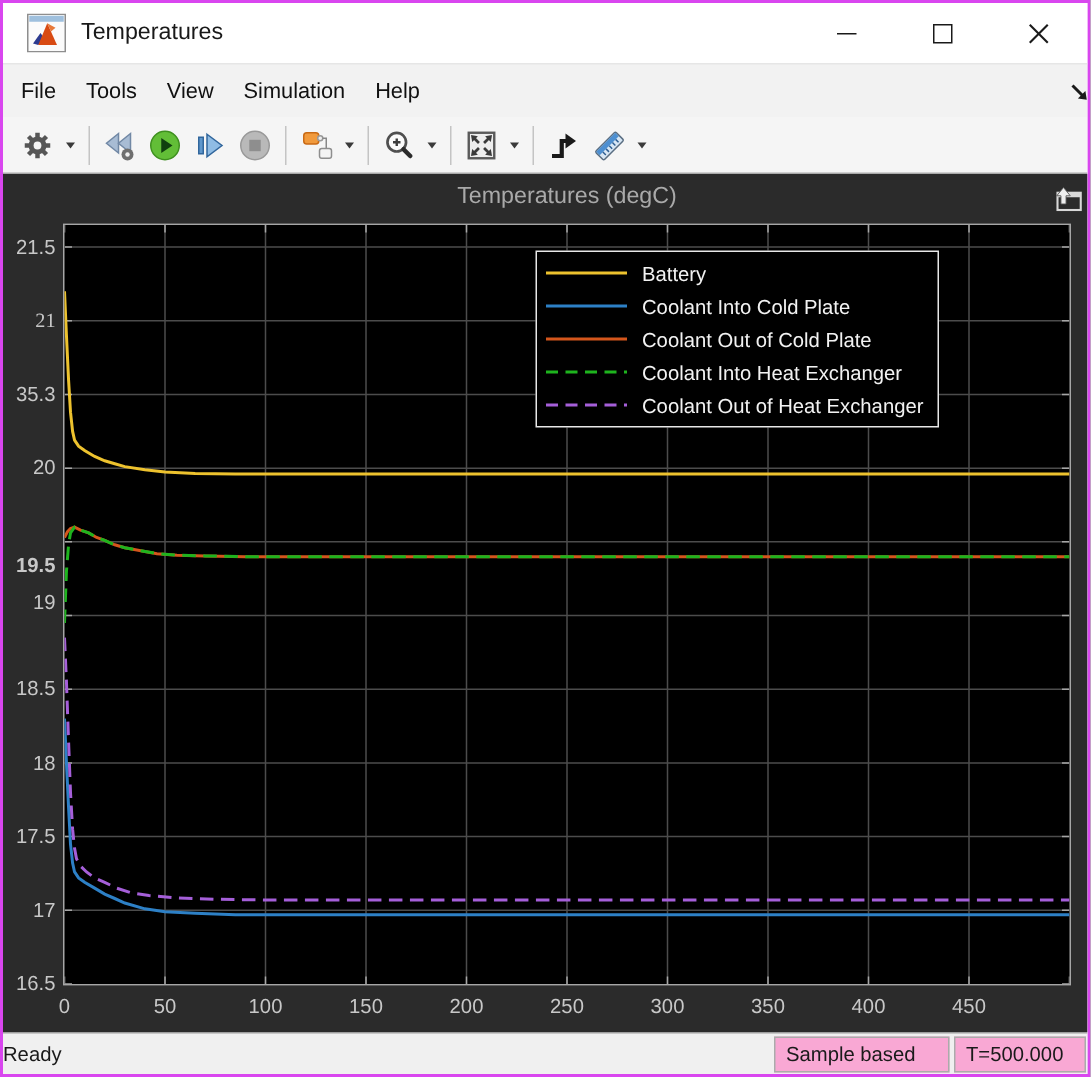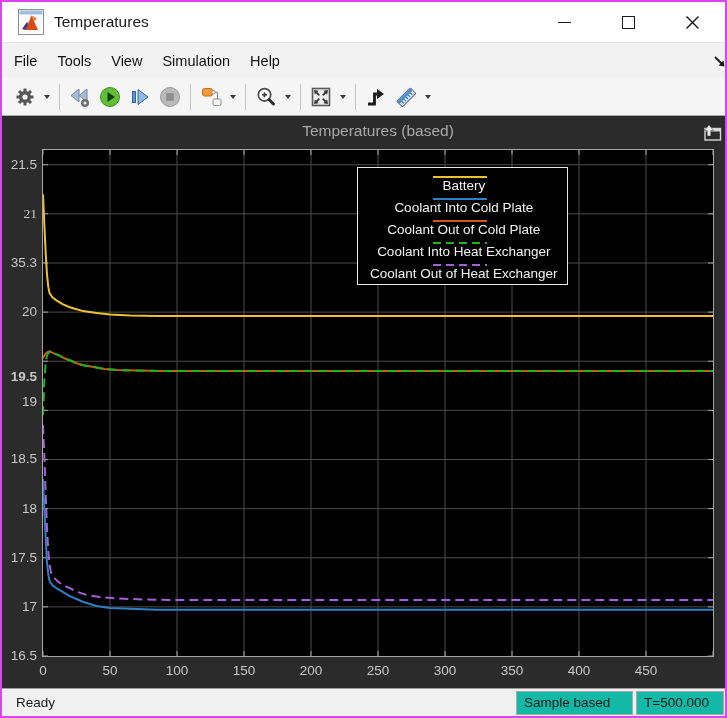--- a/index.html
+++ b/index.html
@@ -25,30 +25,30 @@
   .caret-btn{width:14px;height:28px;display:flex;align-items:center;justify-content:center;flex:none;}
   .caret{width:0;height:0;border-left:3.5px solid transparent;border-right:3.5px solid transparent;border-top:4.5px solid #3A3A3A;}
   .tsep{width:1px;height:26px;background:#C4C4C4;margin:0 5px;flex:none;}
 
   
   .canvas{flex:1;background:#2B2B2B;position:relative;overflow:hidden;}
   .plot-title{position:absolute;left:41px;top:6px;width:670px;text-align:center;color:#A9A9A9;font-size:15.5px;}
   .dock-btn{position:absolute;top:8px;right:3px;width:20px;height:18px;}
   .plot-area{position:absolute;left:40px;top:33px;width:672px;height:508px;border:1px solid #A6A6A6;background:#000;}
   .legend{position:absolute;left:314px;top:17px;background:#000;border:1px solid #E8E8E8;padding:3px 9px 3px 4px;}
-  .legend-row{display:flex;align-items:center;height:22px;flex-direction:column;}
+  .legend-row{display:flex;align-items:center;height:22px;}
   .legend-label{color:#F2F2F2;font-size:13.5px;margin-left:8px;white-space:nowrap;}
   .axis-labels{position:absolute;left:0;top:0;right:0;bottom:0;pointer-events:none;}
   .ytick{position:absolute;left:0;width:35px;text-align:right;font-size:13.5px;color:#C8C8C8;height:16px;line-height:16px;}
   .xtick{position:absolute;top:547px;transform:translateX(-50%);font-size:13.5px;color:#C8C8C8;height:16px;line-height:16px;}
 
   
   .statusbar{height:28px;background:#F0F0F0;border-top:1px solid #9E9E9E;display:flex;align-items:center;font-size:13.5px;color:#1A1A1A;flex:none;}
-  .status-text{padding-left:14px;flex:1;}
-  .status-box{border:1px solid #ABABAB;height:24px;display:flex;align-items:center;padding:0 7px;margin-left:3px;background:#14b8a6;white-space:nowrap;}
+  .status-text{padding-left:0;flex:1;}
+  .status-box{border:1px solid #ABABAB;height:24px;display:flex;align-items:center;padding:0 7px;margin-left:3px;background:#f9a8d4;white-space:nowrap;}
   .status-box.sample{min-width:117px;}
   .status-box.time{min-width:88px;margin-right:1px;}
 </style>
 </head>
 <body>
 
 <div class="window">
 
   <div class="titlebar">
     <svg width="26" height="26" viewBox="0 0 26 26">
@@ -199,21 +199,21 @@
           </g>
         </g>
       </svg>
     </div>
     <div class="caret-btn">
         <div class="caret"></div>
       </div>
   </div>
 
   <div class="canvas" id="canvas">
-    <div class="plot-title">Temperatures (based)</div>
+    <div class="plot-title">Temperatures (degC)</div>
     <div class="dock-btn">
       <svg width="20" height="18" viewBox="0 0 20 18">
         <rect x="3" y="4.5" width="15.5" height="11.5" fill="none" stroke="#D8D8D8" stroke-width="1.4"></rect>
         <rect x="3" y="4.5" width="15.5" height="3" fill="#D8D8D8"></rect>
         <polygon points="7,1 11.5,6.5 8.7,6.5 8.7,12 5.3,12 5.3,6.5 2.5,6.5" fill="#EFEFEF" stroke="#555" stroke-width="0.6"></polygon>
       </svg>
     </div>
 
     <div class="plot-area">
       <svg id="plot-svg" width="670" height="506" viewBox="0 0 670 506">

